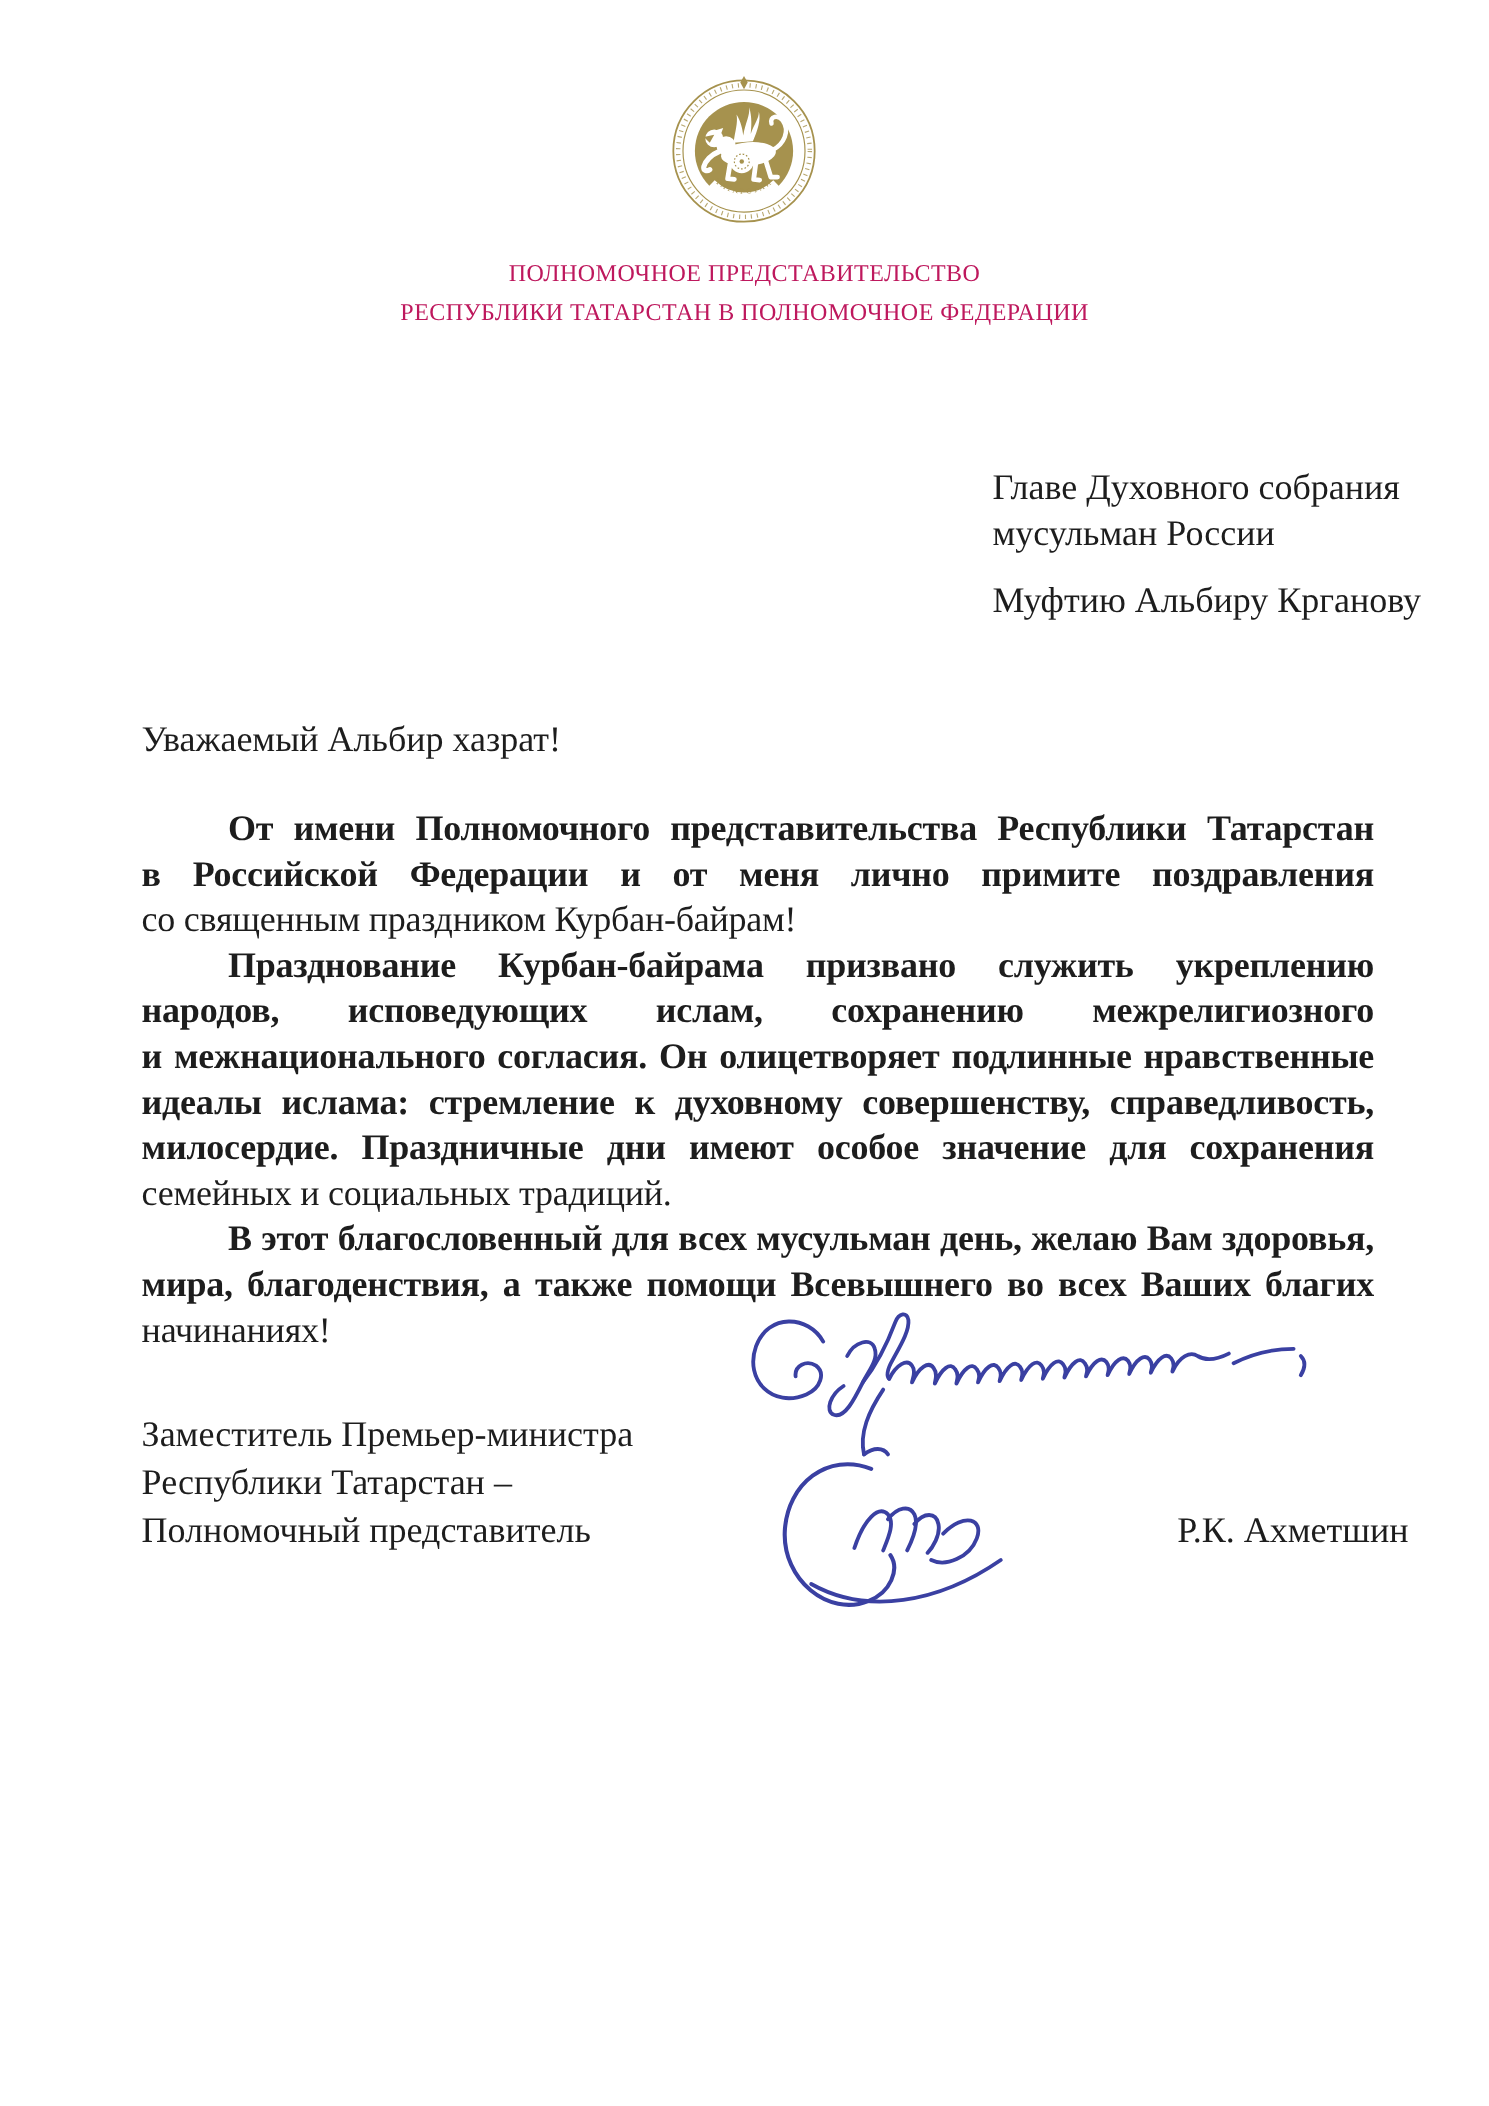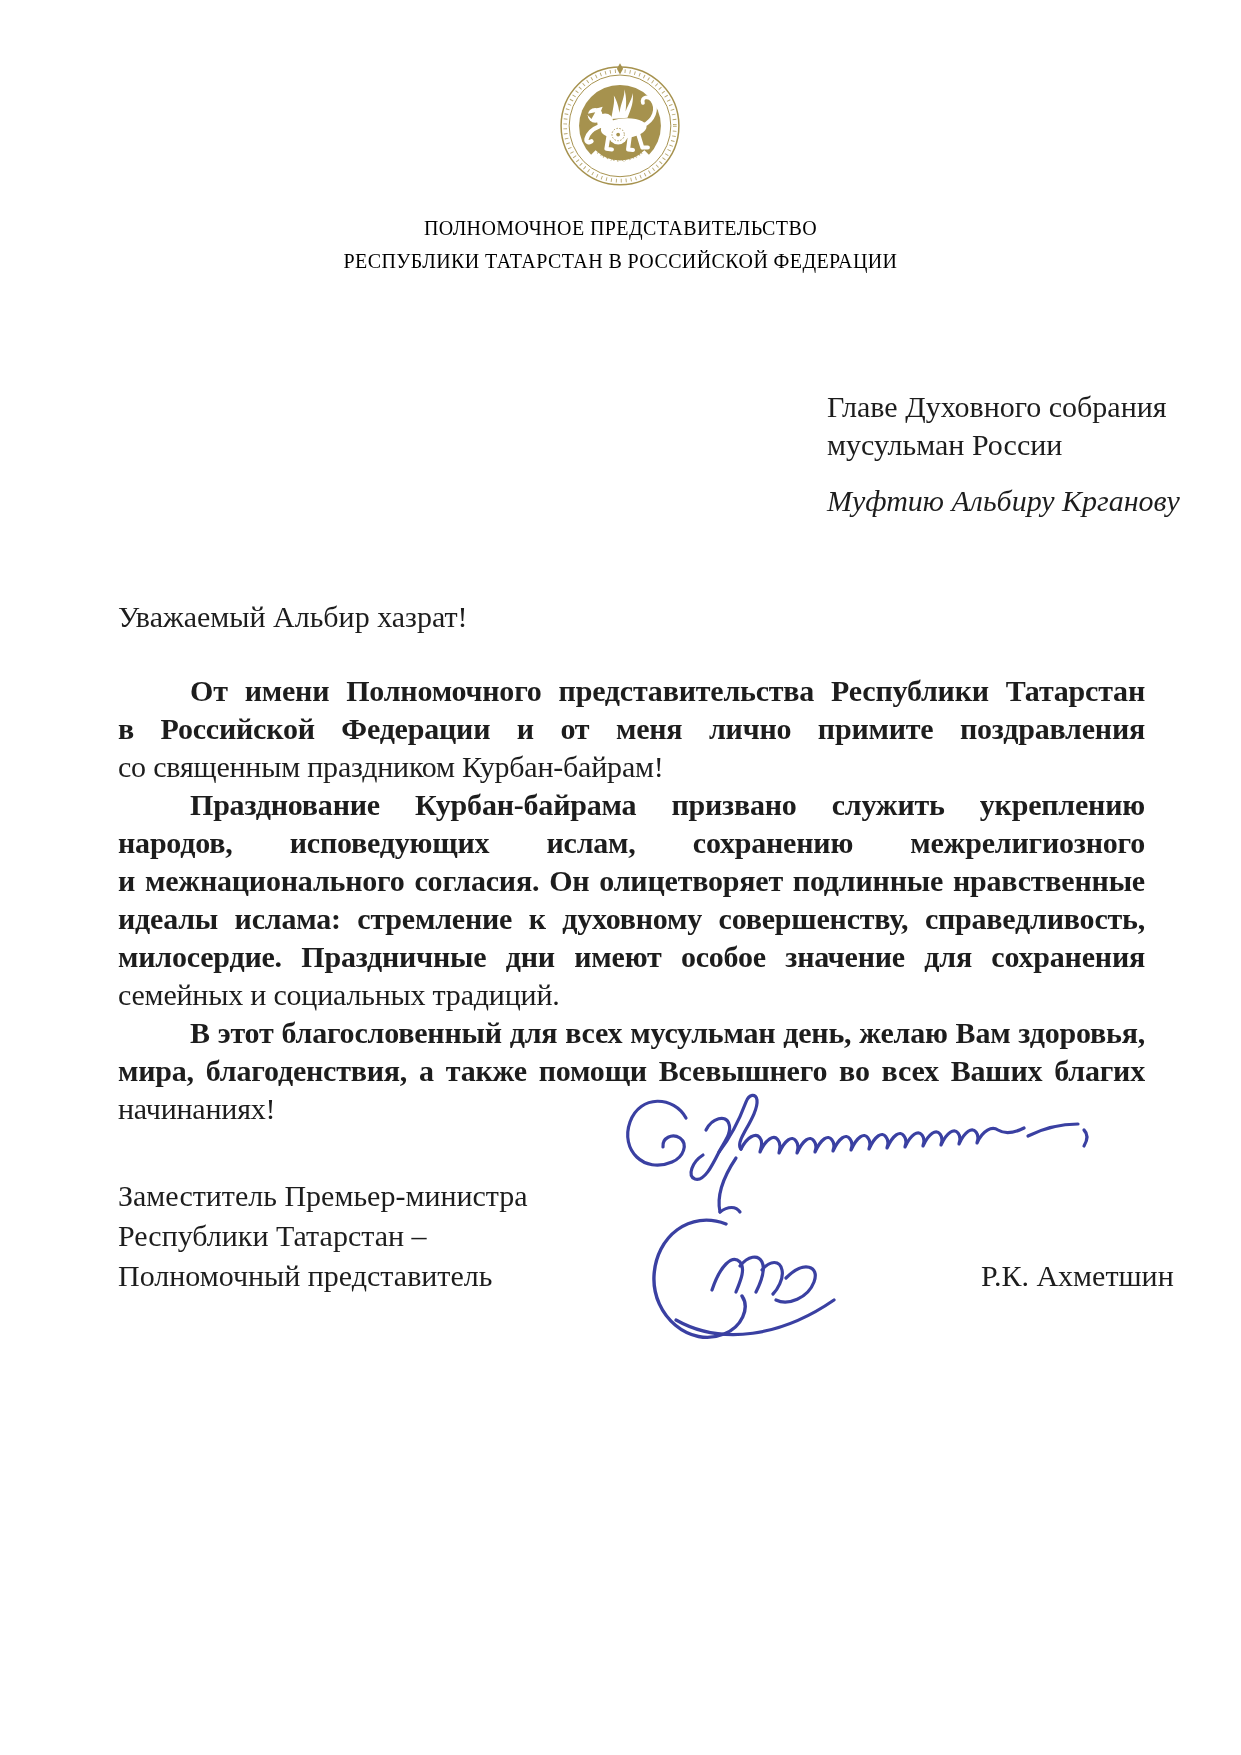--- a/index.html
+++ b/index.html
@@ -4,24 +4,24 @@
 <style>
   html,body{margin:0;padding:0;background:#e8e8e8;}
   .page{
     position:relative;width:1241px;height:1755px;background:#ffffff;
     font-family:"Liberation Serif","DejaVu Serif",serif;color:#1d1d1d;
     overflow:hidden;margin:0 auto;
   }
   
   .emblem{position:absolute;left:558px;top:61px;width:124px;height:126px;}
   .org{position:absolute;left:0;top:212px;width:1241px;text-align:center;
-       color:#000000;font-size:20px;line-height:33px;letter-spacing:0.4px;}
+       color:#be185d;font-size:20px;line-height:33px;letter-spacing:0.4px;}
   
   .addressee{position:absolute;left:827px;top:356px;font-size:30px;line-height:38px;margin-top:32px;}
-  .addressee .name{margin-top:18px;font-style:italic;}
+  .addressee .name{margin-top:18px;}
   
   .salutation{position:absolute;left:118px;top:598px;width:1027px;
               text-align:left;font-size:30px;line-height:38px;}
   
   .letter-body{position:absolute;left:118px;top:672px;width:1027px;
                font-size:30px;letter-spacing:-0.2px;}
   .ln{height:38px;line-height:38px;overflow:hidden;white-space:nowrap;}
   .ln.j{white-space:normal;text-align:justify;text-align-last:justify;font-weight:bold;}
   .ln.ind{text-indent:72px;}
   
@@ -63,21 +63,21 @@
       <path d="M56,147 A62,62 0 0 0 144,147" fill="none" stroke="#ffffff" stroke-width="13"></path>
       <path id="emblem-caption-arc" d="M55,139 A58,58 0 0 0 145,139" fill="none"></path>
       <text font-size="10.5" fill="#a6924e" letter-spacing="2.8" font-family="Liberation Serif, DejaVu Serif, serif">
         <textPath href="#emblem-caption-arc" startOffset="50%" text-anchor="middle">ТАТАРСТАН</textPath>
       </text>
     </svg>
   </div>
 
   <div class="org">
     <div>ПОЛНОМОЧНОЕ ПРЕДСТАВИТЕЛЬСТВО</div>
-    <div>РЕСПУБЛИКИ ТАТАРСТАН В РОССИЙСКОЙ ФЕДЕРАЦИИ</div>
+    <div>РЕСПУБЛИКИ ТАТАРСТАН В ПОЛНОМОЧНОЕ ФЕДЕРАЦИИ</div>
   </div>
 
   <div class="addressee">
     <div>Главе Духовного собрания</div>
     <div>мусульман России</div>
     <div class="name">Муфтию Альбиру Крганову</div>
   </div>
 
   <div class="salutation">Уважаемый Альбир хазрат!</div>
 

